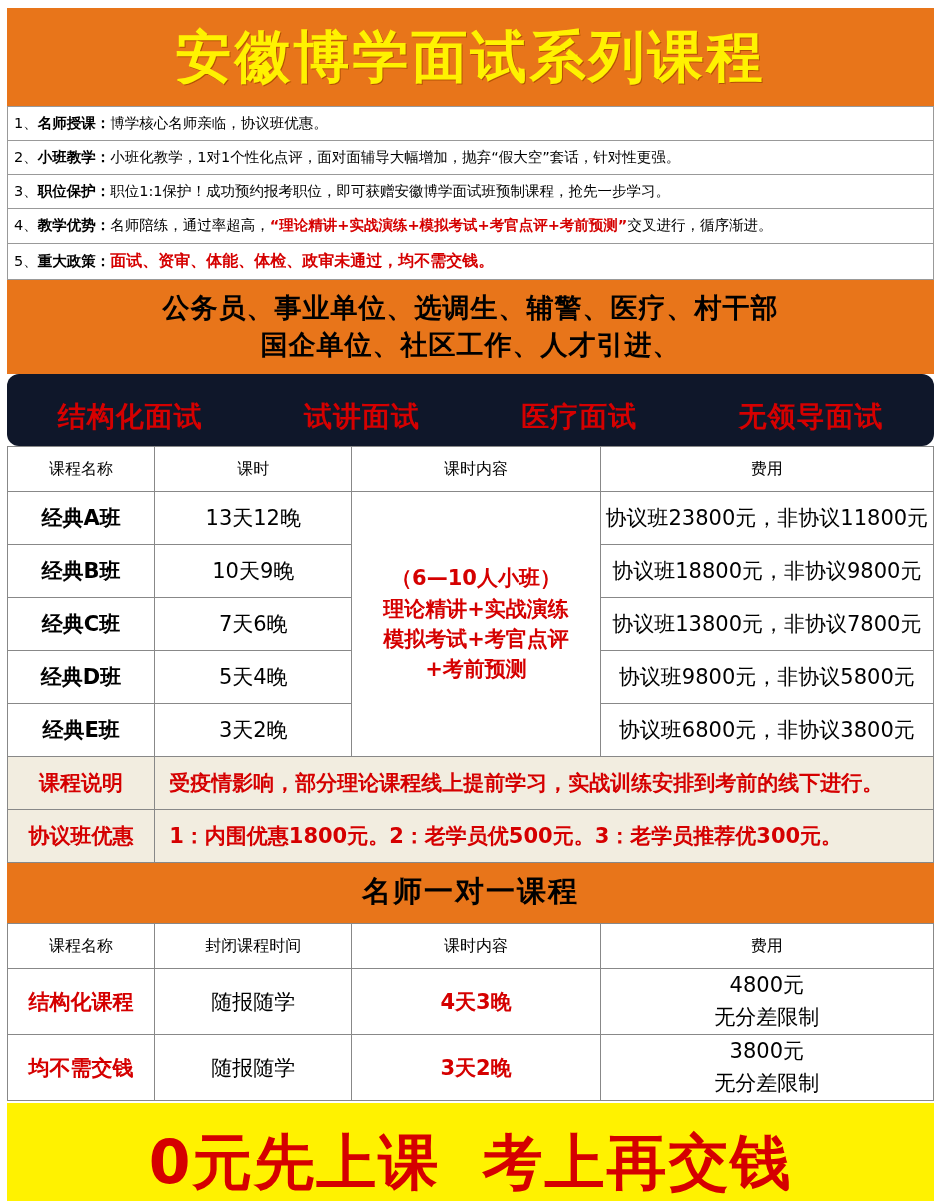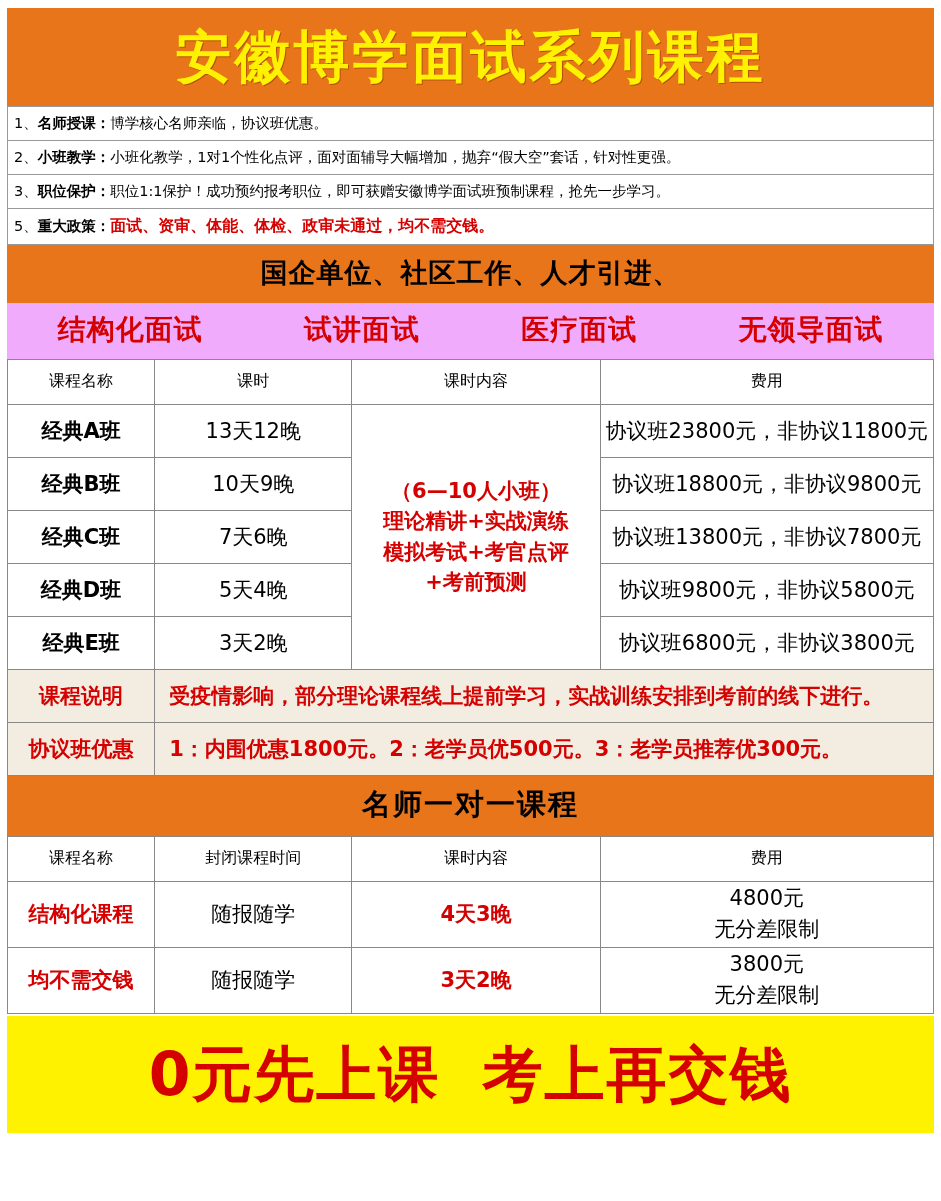--- a/index.html
+++ b/index.html
@@ -75,25 +75,26 @@
   .cat-band .line {
     font-size: 27px;
     font-weight: bold;
     color: #000000;
     line-height: 1.38;
     letter-spacing: 1px;
   }
 
   
   .types-band {
-    background: #f0abfc;
-    padding: 8px 0 10px 0;
+    background: #0f172a;
+    padding: 24px 0 10px 0;
     display: flex;
     justify-content: space-around;
     align-items: center;
+    border-radius: 12px;
   }
   .types-band .type {
     color: #D50000;
     font-size: 28px;
     font-weight: bold;
     letter-spacing: 1px;
   }
 
   
   table.grid {
@@ -207,25 +208,29 @@
     <div class="feature-row">
       <span>1、</span><b>名师授课：</b><span>博学核心名师亲临，协议班优惠。</span>
     </div>
     <div class="feature-row">
       <span>2、</span><b>小班教学：</b><span>小班化教学，1对1个性化点评，面对面辅导大幅增加，抛弃“假大空”套话，针对性更强。</span>
     </div>
     <div class="feature-row">
       <span>3、</span><b>职位保护：</b><span>职位1:1保护！成功预约报考职位，即可获赠安徽博学面试班预制课程，抢先一步学习。</span>
     </div>
     <div class="feature-row">
+      <span>4、</span><b>教学优势：</b><span>名师陪练，通过率超高，</span><span class="em-red">“理论精讲+实战演练+模拟考试+考官点评+考前预测”</span><span>交叉进行，循序渐进。</span>
+    </div>
+    <div class="feature-row">
       <span>5、</span><b>重大政策：</b><span class="feature-strong">面试、资审、体能、体检、政审未通过，均不需交钱。</span>
     </div>
   </div>
 
   <div class="cat-band">
+    <div class="line">公务员、事业单位、选调生、辅警、医疗、村干部</div>
     <div class="line">国企单位、社区工作、人才引进、</div>
   </div>
 
   <div class="types-band">
     <div class="type">结构化面试</div>
     <div class="type">试讲面试</div>
     <div class="type">医疗面试</div>
     <div class="type">无领导面试</div>
   </div>
 

